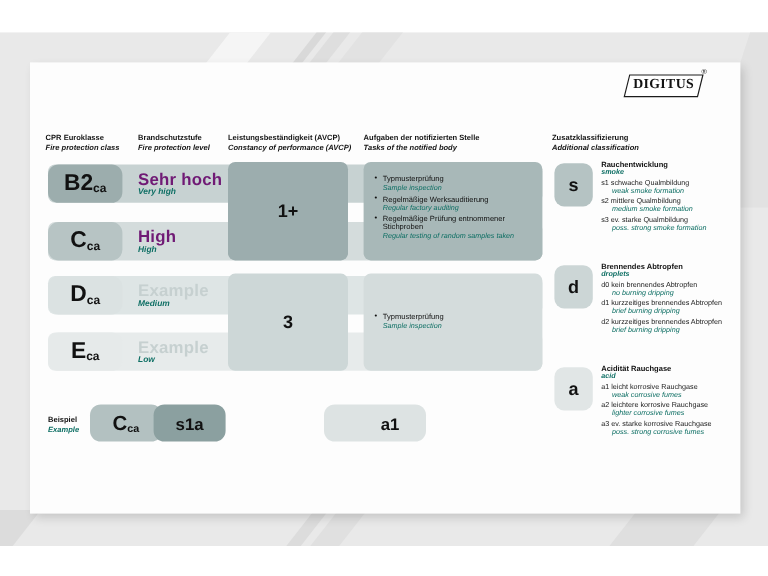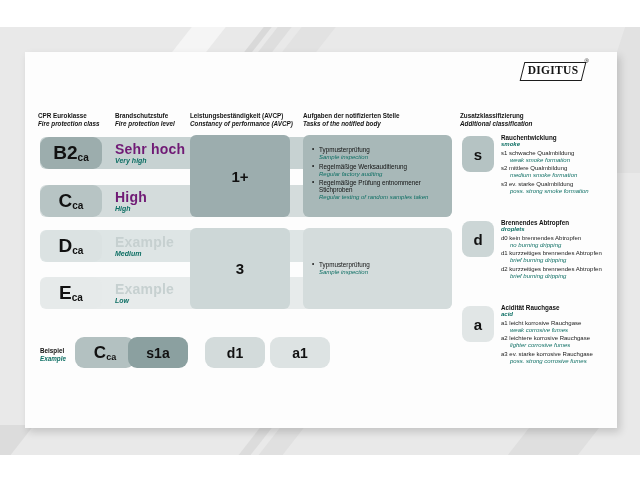--- a/index.html
+++ b/index.html
@@ -95,21 +95,21 @@
   
   .ex-label { position:absolute; left:15px; top:295px; font-size:6.3px; line-height:1.3; }
   .ex-label .de { font-weight:bold; color:#111; }
   .ex-label .en { font-weight:bold; font-style:italic; color:#0e6f64; }
   .ex-box { position:absolute; top:285px; width:60px; height:31px; border-radius:9px;
             display:flex; align-items:center; justify-content:center; font-weight:bold; color:#111; }
   .ex-0 { left:50px;  background:#b3c1c1; }
   .ex-0 .main { font-size:17px; } .ex-0 .sub { font-size:9px; margin-top:8px; }
   .ex-1 { left:103px; background:#8ba0a0; font-size:14px; }
   .ex-2 { left:180px; background:#d3dbdb; font-size:14px; }
-  .ex-3 { left:245px; background:#dde3e3; font-size:14px; }
+  .ex-3 { left:245px; background:#dde3e3; font-size:14px;padding-left:25px; }
 </style>
 </head>
 <body>
 
 <div class="stage">
 
   <div class="bg">
     <div class="stripe s1"></div>
     <div class="stripe s2"></div>
     <div class="stripe s3"></div>
@@ -285,21 +285,18 @@
       <div class="de">Beispiel</div>
       <div class="en">Example</div>
     </div>
     <div class="ex-box ex-0">
       <span class="main">C</span>
         <span class="sub">ca</span>
     </div>
     <div class="ex-box ex-1">
       <span class="main">s1a</span>
     </div>
-    <div class="ex-box ex-2">
-      <span class="main">d1</span>
-    </div>
     <div class="ex-box ex-3">
       <span class="main">a1</span>
     </div>
 
   </div>
 </div>
 
 </body></html>

